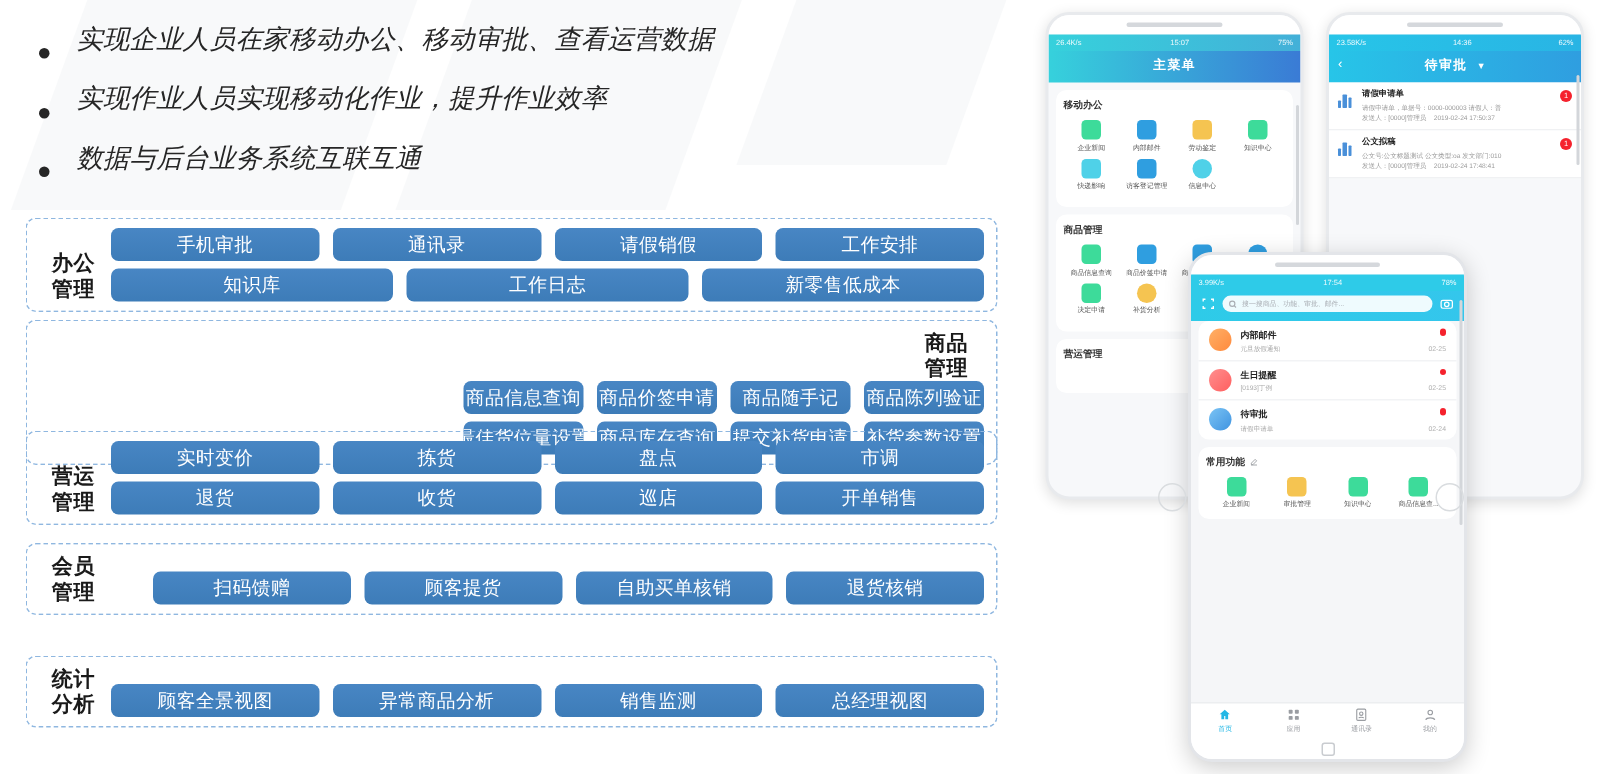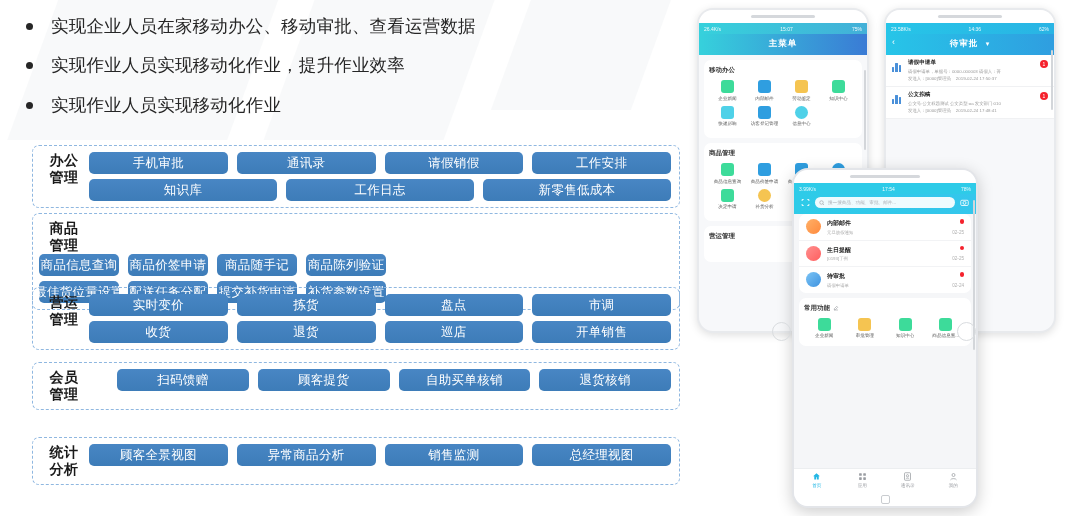--- a/index.html
+++ b/index.html
@@ -12,33 +12,33 @@
   #root { position: relative; width: 1080px; height: 516px; }
 
   
   .bg-shape { position: absolute; background: #f3f4f6; opacity: .55; }
   .bg-shape.s1 { left: 40px; top: -40px; width: 220px; height: 180px; transform: skewX(-20deg); }
   .bg-shape.s2 { left: 300px; top: -60px; width: 180px; height: 200px; transform: skewX(-20deg); }
   .bg-shape.s3 { left: 520px; top: -50px; width: 140px; height: 160px; transform: skewX(-20deg); }
 
   
   .bullets { position: absolute; left: 22px; top: 14px; width: 640px; }
-  .bullet { display: flex; align-items: flex-start; margin-bottom: 14px; }
+  .bullet { display: flex; align-items: flex-end; margin-bottom: 14px; font-style: italic; }
   .bullet-dot {
     width: 7px; height: 7px; border-radius: 50%;
     background: #262626; margin: 9px 18px 0 4px; flex: none;
   }
   .bullet-text { font-size: 17.5px; color: #262626; letter-spacing: .2px; line-height: 1.45; }
 
   
   .cat {
-    position: absolute; left: 32px; width: 648px;
+    position: absolute; left: 17px; width: 648px;
     border: 1.4px dashed #8fb7e0;
     border-radius: 7px;
-    display: flex; align-items: flex-start;
+    display: flex; align-items: flex-end;
     padding: 6px 8px 6px 6px;
   }
   .cat-label {
     flex: none; width: 50px;
     font-size: 14px; font-weight: bold; color: #1a1a1a;
     text-align: center; line-height: 1.22; letter-spacing: .5px;
   }
   .cat-grid { flex: 1; display: flex; flex-direction: column; gap: 5px; }
   .cat-row { display: flex; gap: 9px; }
   .pill {
@@ -212,21 +212,21 @@
     <div class="bullet">
       <span class="bullet-dot"></span>
       <span class="bullet-text">实现企业人员在家移动办公、移动审批、查看运营数据</span>
     </div>
     <div class="bullet">
       <span class="bullet-dot"></span>
       <span class="bullet-text">实现作业人员实现移动化作业，提升作业效率</span>
     </div>
     <div class="bullet">
       <span class="bullet-dot"></span>
-      <span class="bullet-text">实现作业人员实现移动化作业</span>
+      <span class="bullet-text">数据与后台业务系统互联互通</span>
     </div>
   </div>
 
   <div class="cat" id="cat0" style="top:145px;">
     <div class="cat-label">
       <div>办公</div>
       <div>管理</div>
     </div>
     <div class="cat-grid">
       <div class="cat-row">
@@ -250,42 +250,42 @@
     </div>
     <div class="cat-grid">
       <div class="cat-row">
         <div class="pill">商品信息查询</div>
         <div class="pill">商品价签申请</div>
         <div class="pill">商品随手记</div>
         <div class="pill">商品陈列验证</div>
       </div>
       <div class="cat-row">
         <div class="pill">最佳货位量设置</div>
-        <div class="pill">配送任务分配</div>
+        <div class="pill">商品库存查询</div>
         <div class="pill">提交补货申请</div>
         <div class="pill">补货参数设置</div>
       </div>
     </div>
   </div>
 
   <div class="cat" id="cat2" style="top:287px;">
     <div class="cat-label">
       <div>营运</div>
       <div>管理</div>
     </div>
     <div class="cat-grid">
       <div class="cat-row">
         <div class="pill">实时变价</div>
         <div class="pill">拣货</div>
         <div class="pill">盘点</div>
         <div class="pill">市调</div>
       </div>
       <div class="cat-row">
+        <div class="pill">退货</div>
         <div class="pill">收货</div>
-        <div class="pill">退货</div>
         <div class="pill">巡店</div>
         <div class="pill">开单销售</div>
       </div>
     </div>
   </div>
 
   <div class="cat" id="cat3" style="top:362px;gap:28px;">
     <div class="cat-label">
       <div>会员</div>
       <div>管理</div>

